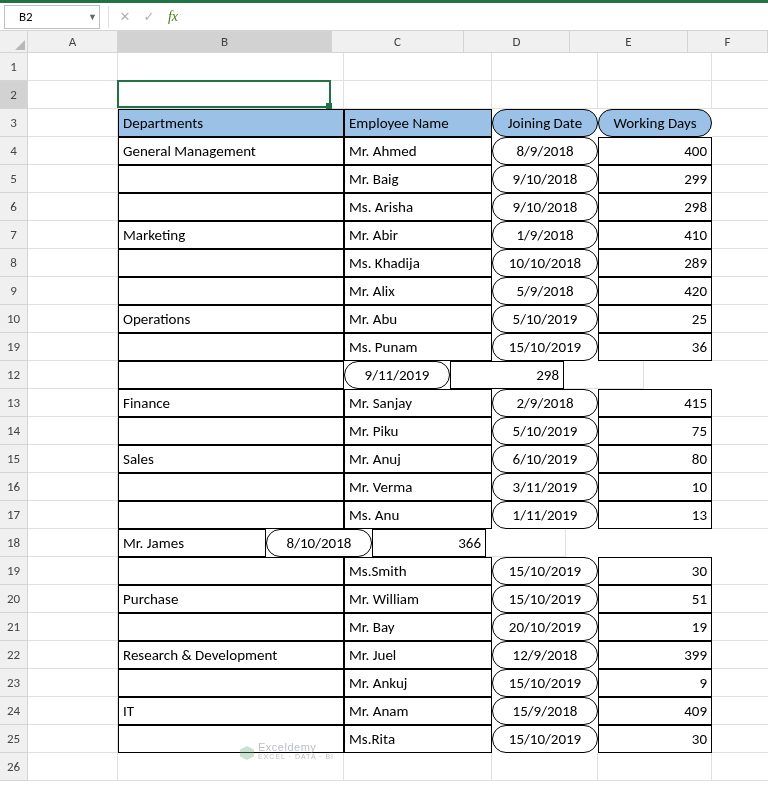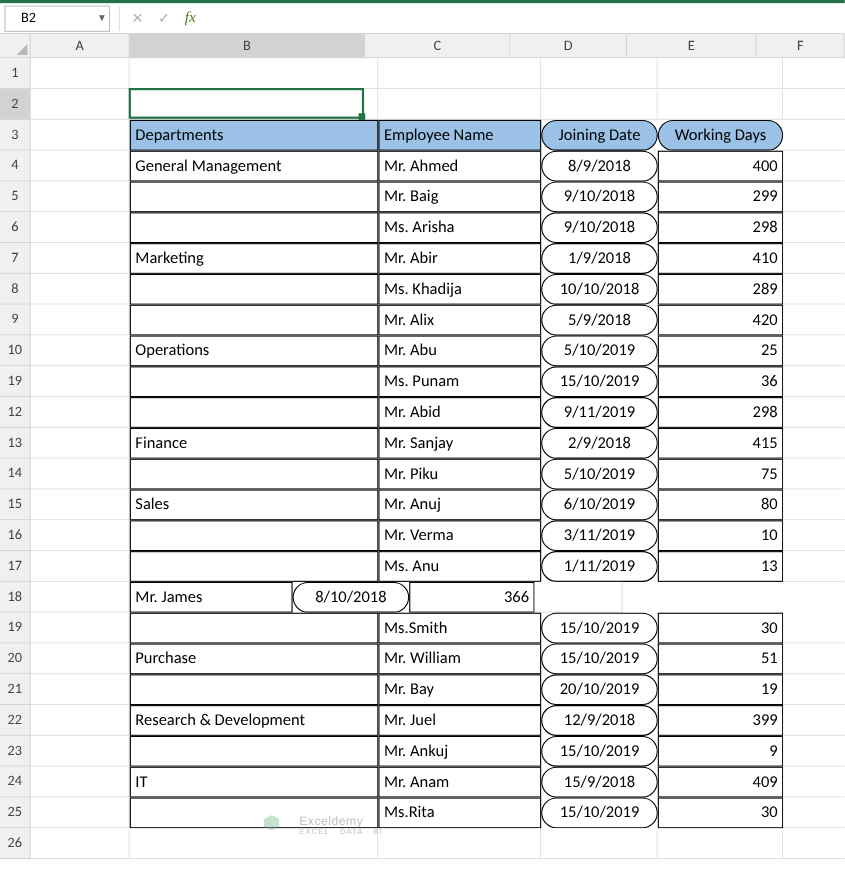--- a/index.html
+++ b/index.html
@@ -171,22 +171,22 @@
   .hdr-active { background: #d2d2d2 !important; }
 
   .watermark {
     position: absolute;
     left: 240px;
     top: 738px;
     font-size: 11px;
     color: rgba(120,130,140,0.5);
     letter-spacing: 0.5px;
     display: flex;
-    align-items: flex-start;
-    gap: 18px;
+    align-items: flex-end;
+    gap: 4px;
     z-index: 20;
     font-family: Arial, sans-serif;
   }
   .watermark .wm-sub { font-size: 7px; letter-spacing: 1px; display:block; }
   .wm-logo {
     width: 14px; height: 14px;
     background: rgba(100,170,120,0.35);
     clip-path: polygon(50% 0, 100% 25%, 100% 75%, 50% 100%, 0 75%, 0 25%);
   }
 </style>
@@ -328,21 +328,20 @@
         <div class="cell c-A"></div>
         <div class="cell c-B data-cell"></div>
         <div class="cell c-C data-cell">Ms. Punam</div>
         <div class="cell c-D data-cell ta-c">15/10/2019</div>
         <div class="cell c-E data-cell ta-r">36</div>
         <div class="cell c-F"></div>
       </div>
       <div class="cell-row">
         <div class="cell c-A"></div>
         <div class="cell c-B data-cell"></div>
-        <div class="cell c-C data-cell">Mr. Abid</div>
         <div class="cell c-D data-cell ta-c">9/11/2019</div>
         <div class="cell c-E data-cell ta-r">298</div>
         <div class="cell c-F"></div>
       </div>
       <div class="cell-row">
         <div class="cell c-A"></div>
         <div class="cell c-B data-cell">Finance</div>
         <div class="cell c-C data-cell">Mr. Sanjay</div>
         <div class="cell c-D data-cell ta-c">2/9/2018</div>
         <div class="cell c-E data-cell ta-r">415</div>

